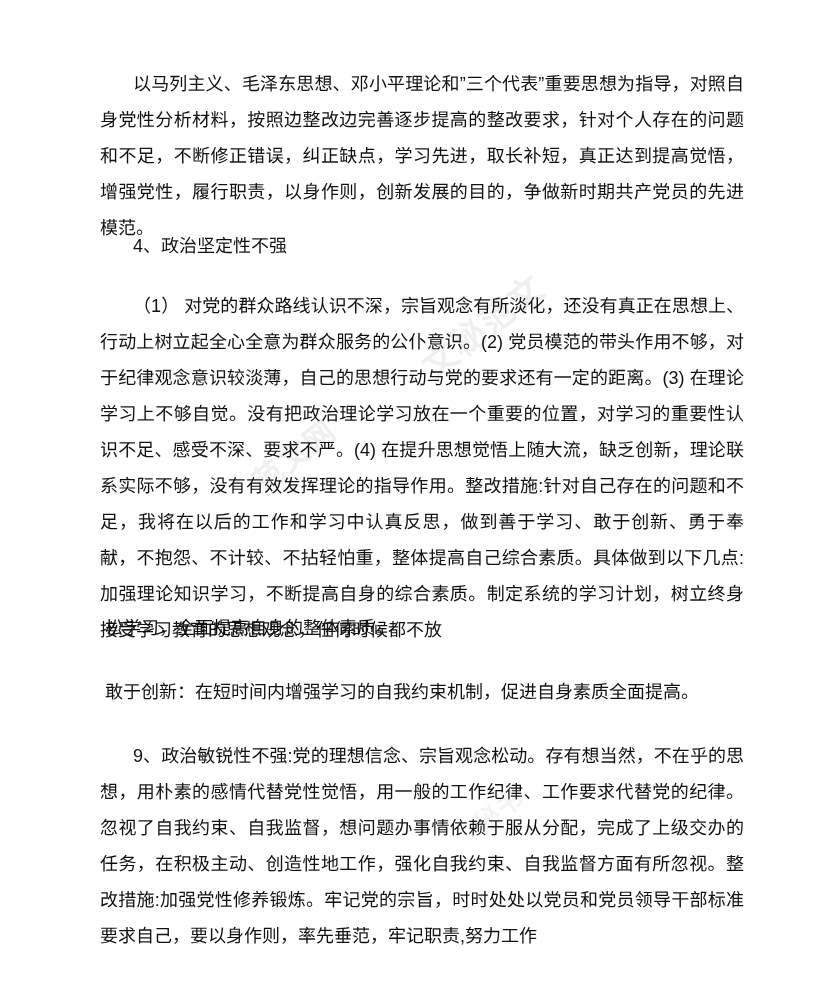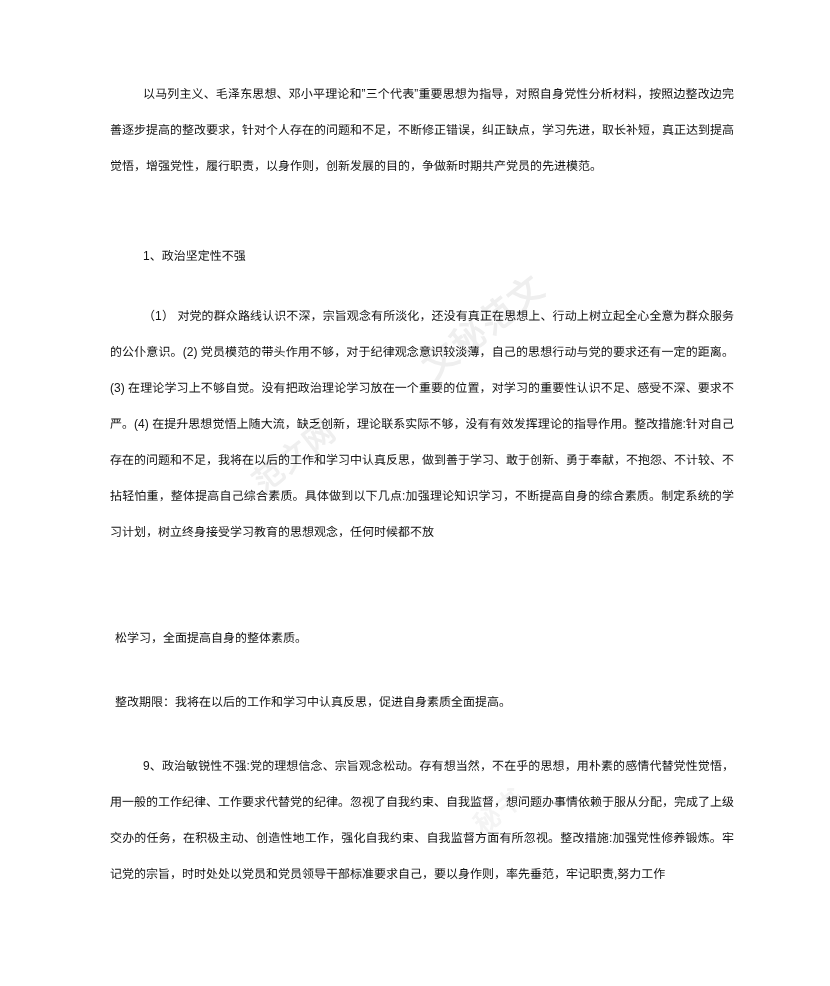--- a/index.html
+++ b/index.html
@@ -45,26 +45,26 @@
 
   
   #doc-body {
     position: relative;
     z-index: 1;
     padding: 0;
   }
 
   .doc-para {
     font-family: "Liberation Sans", "DejaVu Sans", sans-serif;
-    font-size: 12px;
+    font-size: 18px;
     line-height: 36px;
     color: #111111;
     text-align: justify;
     text-justify: inter-ideograph;
-    margin: 12px;
+    margin: 2px;
     padding: 0;
     box-sizing: border-box;
     word-break: break-all;
   }
 
   
   .block {
     position: absolute;
     left: 98px;
     width: 648px;
@@ -92,33 +92,33 @@
     <span class="watermark-mark wm-c">秘书</span>
   </div>
 
   <div id="doc-body">
 
     <div class="block" id="para-intro">
       <p class="doc-para indent-2">以马列主义、毛泽东思想、邓小平理论和”三个代表”重要思想为指导，对照自身党性分析材料，按照边整改边完善逐步提高的整改要求，针对个人存在的问题和不足，不断修正错误，纠正缺点，学习先进，取长补短，真正达到提高觉悟，增强党性，履行职责，以身作则，创新发展的目的，争做新时期共产党员的先进模范。</p>
     </div>
 
     <div class="block" id="heading-1">
-      <p class="doc-para indent-2">1、政治坚定性不强</p>
+      <p class="doc-para indent-2">4、政治坚定性不强</p>
     </div>
 
     <div class="block" id="para-1-body">
       <p class="doc-para indent-2">（1） 对党的群众路线认识不深，宗旨观念有所淡化，还没有真正在思想上、行动上树立起全心全意为群众服务的公仆意识。(2) 党员模范的带头作用不够，对于纪律观念意识较淡薄，自己的思想行动与党的要求还有一定的距离。(3) 在理论学习上不够自觉。没有把政治理论学习放在一个重要的位置，对学习的重要性认识不足、感受不深、要求不严。(4) 在提升思想觉悟上随大流，缺乏创新，理论联系实际不够，没有有效发挥理论的指导作用。整改措施:针对自己存在的问题和不足，我将在以后的工作和学习中认真反思，做到善于学习、敢于创新、勇于奉献，不抱怨、不计较、不拈轻怕重，整体提高自己综合素质。具体做到以下几点:加强理论知识学习，不断提高自身的综合素质。制定系统的学习计划，树立终身接受学习教育的思想观念，任何时候都不放</p>
     </div>
 
     <div class="block" id="para-continue">
       <p class="doc-para indent-small">松学习，全面提高自身的整体素质。</p>
     </div>
 
     <div class="block" id="para-deadline">
-      <p class="doc-para indent-small">整改期限：我将在以后的工作和学习中认真反思，促进自身素质全面提高。</p>
+      <p class="doc-para indent-small">敢于创新：在短时间内增强学习的自我约束机制，促进自身素质全面提高。</p>
     </div>
 
     <div class="block" id="para-2">
       <p class="doc-para indent-2">9、政治敏锐性不强:党的理想信念、宗旨观念松动。存有想当然，不在乎的思想，用朴素的感情代替党性觉悟，用一般的工作纪律、工作要求代替党的纪律。忽视了自我约束、自我监督，想问题办事情依赖于服从分配，完成了上级交办的任务，在积极主动、创造性地工作，强化自我约束、自我监督方面有所忽视。整改措施:加强党性修养锻炼。牢记党的宗旨，时时处处以党员和党员领导干部标准要求自己，要以身作则，率先垂范，牢记职责,努力工作</p>
     </div>
 
   </div>
 </div>
 
 </body></html>

